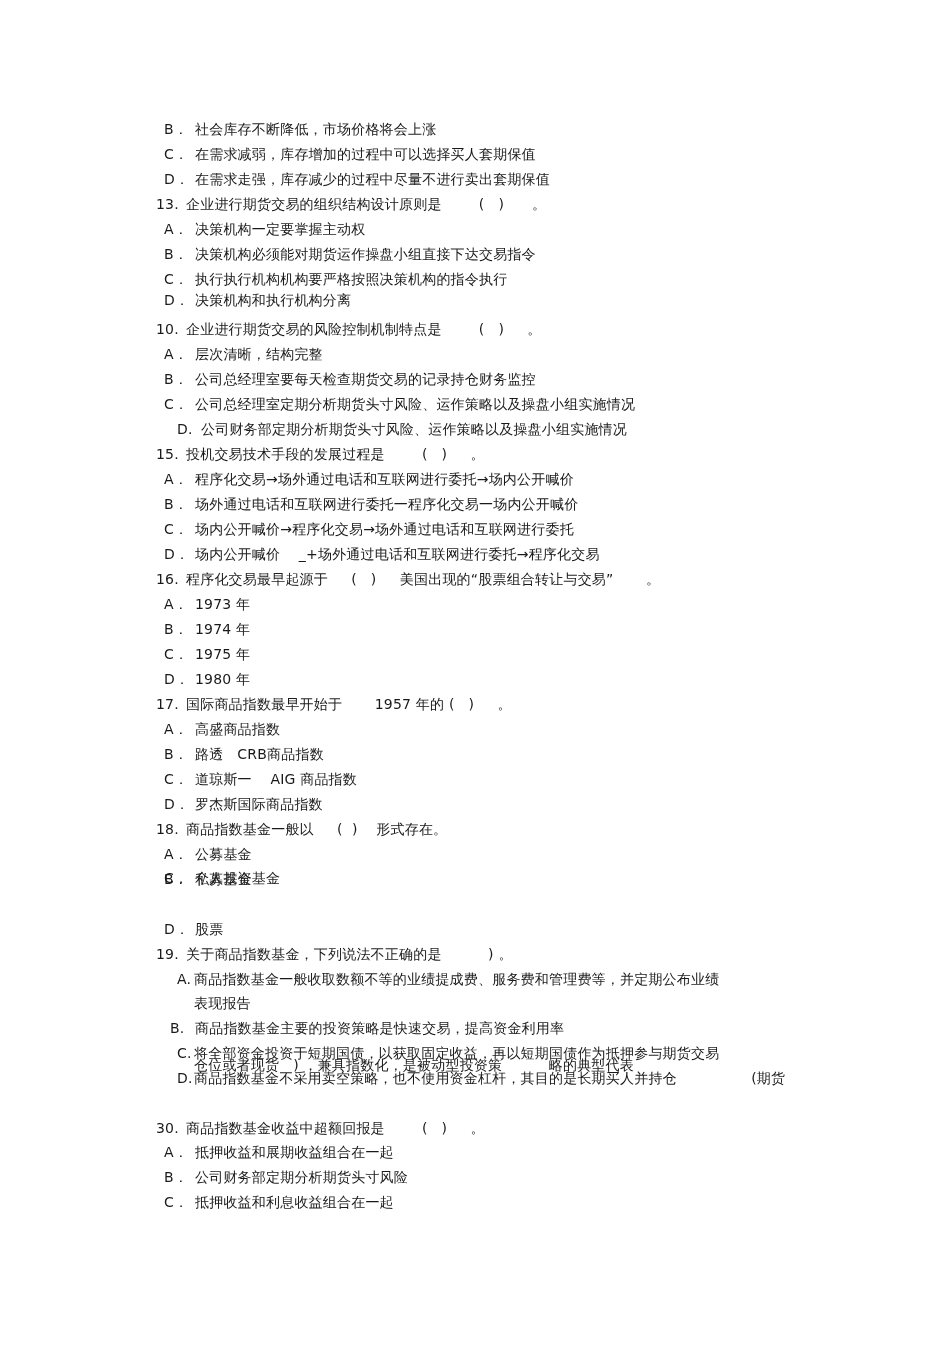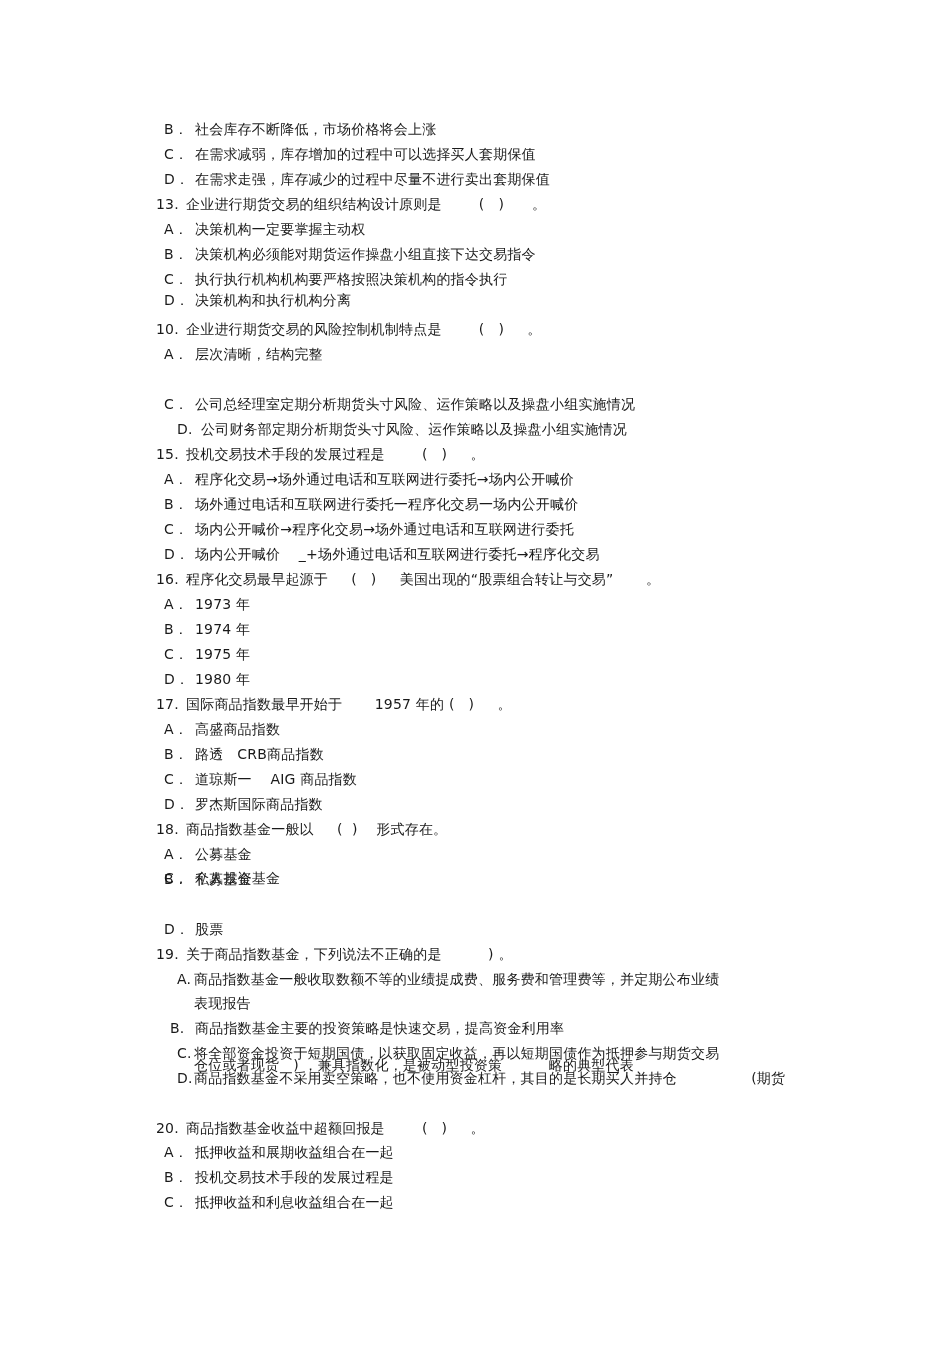--- a/index.html
+++ b/index.html
@@ -25,20 +25,21 @@
   <div class="line opt" style="top:170px"><span class="lbl">D．</span><span>在需求走强，库存减少的过程中尽量不进行卖出套期保值</span></div>
 
   <div class="line q" style="top:195px"><span class="qnum">13.</span><span>企业进行期货交易的组织结构设计原则是        (   )      。</span></div>
   <div class="line opt" style="top:220px"><span class="lbl">A．</span><span>决策机构一定要掌握主动权</span></div>
   <div class="line opt" style="top:245px"><span class="lbl">B．</span><span>决策机构必须能对期货运作操盘小组直接下达交易指令</span></div>
   <div class="line opt" style="top:270px"><span class="lbl">C．</span><span>执行执行机构机构要严格按照决策机构的指令执行</span></div>
   <div class="line opt" style="top:291px"><span class="lbl">D．</span><span>决策机构和执行机构分离</span></div>
 
   <div class="line q" style="top:320px"><span class="qnum">10.</span><span>企业进行期货交易的风险控制机制特点是        (   )     。</span></div>
   <div class="line opt" style="top:345px"><span class="lbl">A．</span><span>层次清晰，结构完整</span></div>
+  <div class="line opt" style="top:370px"><span class="lbl">B．</span><span>公司总经理室要每天检查期货交易的记录持仓财务监控</span></div>
   <div class="line opt" style="top:395px"><span class="lbl">C．</span><span>公司总经理室定期分析期货头寸风险、运作策略以及操盘小组实施情况</span></div>
   <div class="line opt2" style="top:420px"><span class="lbl" style="width:24px">D.</span><span>公司财务部定期分析期货头寸风险、运作策略以及操盘小组实施情况</span></div>
 
   <div class="line q" style="top:445px"><span class="qnum">15.</span><span>投机交易技术手段的发展过程是        (   )     。</span></div>
   <div class="line opt" style="top:495px"><span class="lbl">B．</span><span>场外通过电话和互联网进行委托一程序化交易一场内公开喊价</span></div>
   <div class="line opt" style="top:470px"><span class="lbl">A．</span><span>程序化交易→场外通过电话和互联网进行委托→场内公开喊价</span></div>
   <div class="line opt" style="top:520px"><span class="lbl">C．</span><span>场内公开喊价→程序化交易→场外通过电话和互联网进行委托</span></div>
   <div class="line opt" style="top:545px"><span class="lbl">D．</span><span>场内公开喊价    _+场外通过电话和互联网进行委托→程序化交易</span></div>
 
   <div class="line q" style="top:570px"><span class="qnum">16.</span><span>程序化交易最早起源于     (   )     美国出现的“股票组合转让与交易”       。</span></div>
@@ -60,18 +61,18 @@
   <div class="line opt" style="top:920px"><span class="lbl">D．</span><span>股票</span></div>
 
   <div class="line q" style="top:945px"><span class="qnum">19.</span><span>关于商品指数基金，下列说法不正确的是          ) 。</span></div>
   <div class="line opt2" style="top:970px"><span class="lbl" style="width:17px">A.</span><span>商品指数基金一般收取数额不等的业绩提成费、服务费和管理费等，并定期公布业绩</span></div>
   <div class="line cont" style="top:994px"><span>表现报告</span></div>
   <div class="line opt3" style="top:1019px"><span class="lbl" style="width:25px">B.</span><span>商品指数基金主要的投资策略是快速交易，提高资金利用率</span></div>
   <div class="line opt2" style="top:1044px"><span class="lbl" style="width:17px">C.</span><span>将全部资金投资于短期国债，以获取固定收益，再以短期国债作为抵押参与期货交易</span></div>
   <div class="line opt2" style="top:1069px"><span class="lbl" style="width:17px">D.</span><span>商品指数基金不采用卖空策略，也不使用资金杠杆，其目的是长期买人并持仓                (期货</span></div>
   <div class="line cont" style="top:1056px"><span>仓位或者现货   ) ，兼具指数化，是被动型投资策          略的典型代表</span></div>
 
-  <div class="line q" style="top:1119px"><span class="qnum">20.</span><span>商品指数基金收益中超额回报是        (   )     。</span></div>
+  <div class="line q" style="top:1119px"><span class="qnum">30.</span><span>商品指数基金收益中超额回报是        (   )     。</span></div>
   <div class="line opt" style="top:1143px"><span class="lbl">A．</span><span>抵押收益和展期收益组合在一起</span></div>
-  <div class="line opt" style="top:1168px"><span class="lbl">B．</span><span>投机交易技术手段的发展过程是</span></div>
+  <div class="line opt" style="top:1168px"><span class="lbl">B．</span><span>公司财务部定期分析期货头寸风险</span></div>
   <div class="line opt" style="top:1193px"><span class="lbl">C．</span><span>抵押收益和利息收益组合在一起</span></div>
 
 </div>
 
 </body></html>

